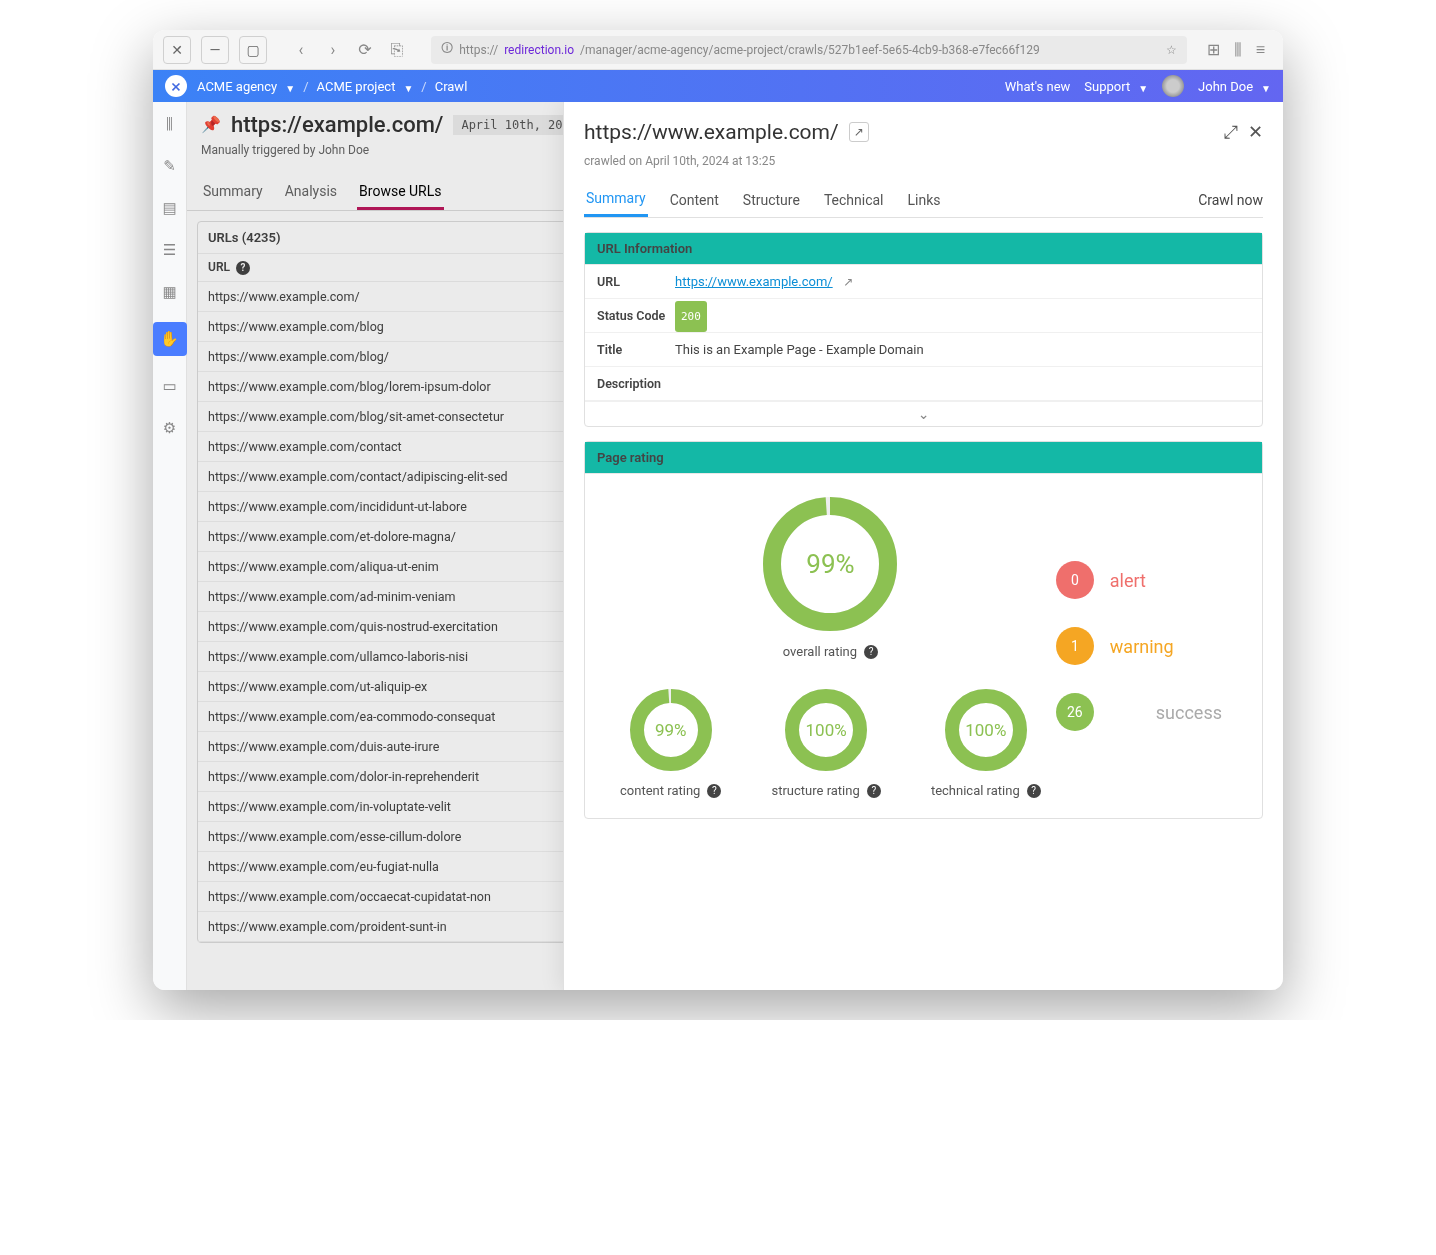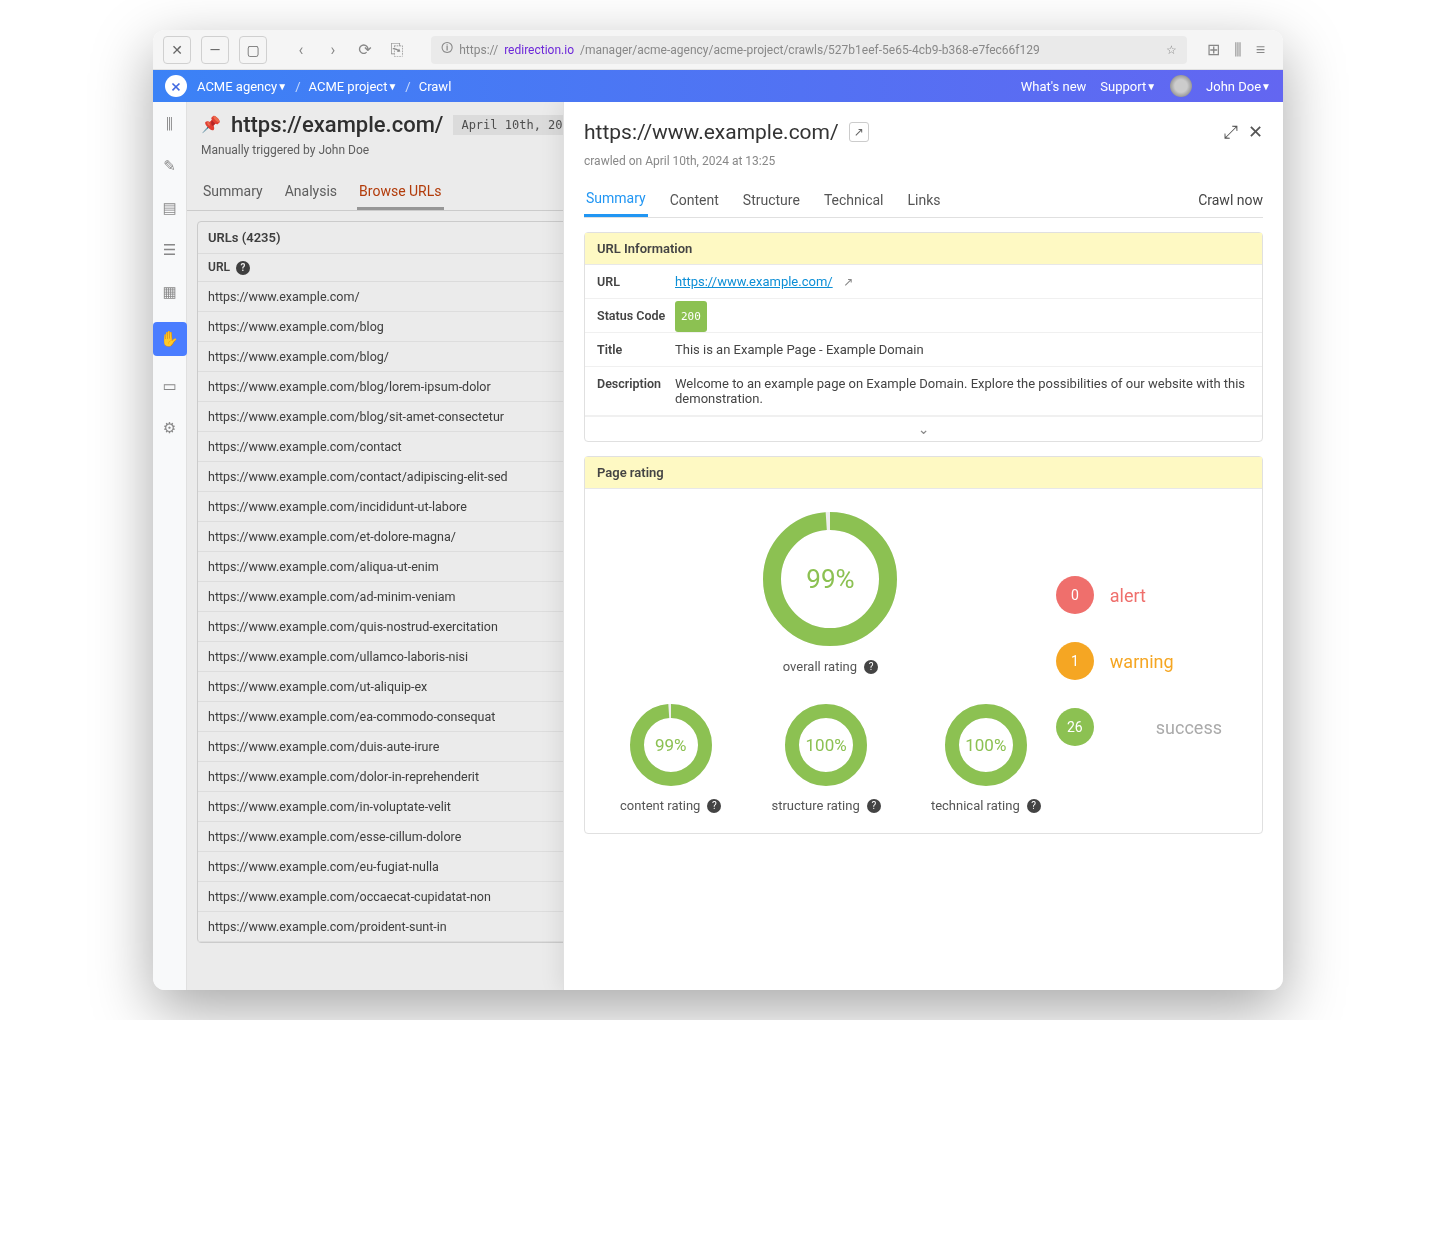--- a/index.html
+++ b/index.html
@@ -7,60 +7,60 @@
 .window { width: 1130px; height: 960px; background: #fff; border-radius: 12px; box-shadow: 0 20px 60px rgba(0,0,0,0.35); overflow: hidden; display: flex; flex-direction: column; }
 .chrome-bar { height: 40px; background: #f5f5f5; display: flex; align-items: center; padding: 0 10px; gap: 10px; border-bottom: 1px solid #e0e0e0; }
 .chrome-btn { width: 28px; height: 28px; border: 1px solid #d0d0d0; border-radius: 4px; display: flex; align-items: center; justify-content: center; font-size: 14px; color: #666; }
 .chrome-nav { display: flex; gap: 4px; margin-left: 10px; }
 .chrome-nav-btn { width: 28px; height: 28px; display: flex; align-items: center; justify-content: center; color: #888; font-size: 16px; }
 .address-bar { flex: 1; display: flex; align-items: center; background: #eaeaea; border-radius: 4px; height: 28px; padding: 0 10px; margin: 0 10px; font-size: 12px; color: #888; gap: 6px; }
 .address-bar .domain { color: #6d28d9; }
 .chrome-right { display: flex; gap: 14px; color: #888; margin-right: 8px; }
 .app-bar { height: 32px; background: linear-gradient(90deg, #3b82f6, #6366f1); display: flex; align-items: center; color: #fff; font-size: 13px; padding: 0 12px; }
 .app-logo { width: 22px; height: 22px; background: #fff; border-radius: 50%; display: flex; align-items: center; justify-content: center; color: #4169e1; font-size: 13px; font-weight: bold; margin-right: 10px; }
-.crumb { display: flex; align-items: center; gap: 0; }
+.crumb { display: flex; align-items: flex-end; gap: 8px; }
 .crumb-sep { margin: 0 8px; opacity: 0.7; }
 .app-bar-right { margin-left: auto; display: flex; align-items: center; gap: 14px; }
 .avatar { width: 22px; height: 22px; background: #888; border-radius: 50%; background: radial-gradient(circle, #ccc 40%, #666 100%); }
 .caret-down { font-size: 10px; }
 .content { flex: 1; display: flex; overflow: hidden; position: relative; }
 .left-rail { width: 34px; background: #f8f9fa; border-right: 1px solid #e0e0e0; display: flex; flex-direction: column; align-items: center; padding-top: 10px; gap: 18px; }
 .rail-icon { width: 24px; height: 24px; display: flex; align-items: center; justify-content: center; color: #888; font-size: 15px; }
 .rail-icon.active { background: #4a7dff; color: #fff; border-radius: 4px; width: 34px; height: 34px; }
 .main-area { flex: 1; background: #fff; position: relative; overflow: hidden; display: flex; }
 .bg-layer { flex: 1; background: #fff; filter: brightness(0.92); padding: 0; overflow: hidden; }
 .bg-header { padding: 10px 14px 6px; }
 .bg-title-row { display: flex; align-items: center; gap: 10px; }
 .pin { color: #aaa; font-size: 16px; }
 .bg-title { font-size: 22px; font-weight: 500; color: #333; }
 .bg-date { background: #eee; padding: 3px 8px; font-family: monospace; font-size: 12px; color: #555; }
 .bg-sub { font-size: 12px; color: #666; margin-top: 6px; }
 .bg-tabs { display: flex; gap: 18px; border-bottom: 1px solid #ddd; padding: 0 14px; margin-top: 12px; }
 .bg-tab { padding: 8px 2px; font-size: 14px; color: #666; cursor: pointer; }
-.bg-tab.active { color: #c2410c; border-bottom: 3px solid #a3a3a3; }
+.bg-tab.active { color: #000000; border-bottom: 3px solid #be185d; }
 .urls-box { margin: 10px 10px; border: 1px solid #ddd; border-radius: 4px; }
 .urls-head { padding: 8px 10px; font-size: 13px; font-weight: 600; color: #444; border-bottom: 1px solid #eee; }
 .urls-th { display: flex; padding: 6px 10px; font-size: 12px; font-weight: 600; color: #444; border-bottom: 1px solid #eee; }
 .urls-th .c1 { flex: 1; }
 .url-row { display: flex; padding: 7px 10px; font-size: 12.5px; color: #444; border-bottom: 1px solid #f0f0f0; }
 .url-row .c1 { flex: 1; white-space: nowrap; overflow: hidden; text-overflow: ellipsis; }
 .url-row .c2 { width: 20px; text-align: right; }
 .help { display: inline-flex; width: 14px; height: 14px; background: #444; color: #fff; border-radius: 50%; align-items: center; justify-content: center; font-size: 10px; margin-left: 3px; }
 .drawer { position: absolute; top: 0; right: 0; bottom: 0; width: 720px; background: #fff; border-left: 1px solid #e0e0e0; box-shadow: -4px 0 20px rgba(0,0,0,0.08); padding: 18px 20px; overflow-y: auto; }
 .drawer-head { display: flex; align-items: center; gap: 10px; }
 .drawer-title { font-size: 21px; font-weight: 400; color: #333; }
 .drawer-actions { margin-left: auto; display: flex; gap: 10px; color: #555; font-size: 18px; }
 .ext-icon { border: 1px solid #ccc; border-radius: 3px; padding: 2px 4px; font-size: 12px; color: #666; }
 .drawer-sub { font-size: 12px; color: #888; margin-top: 10px; }
 .drawer-tabs { display: flex; gap: 20px; border-bottom: 1px solid #e0e0e0; margin-top: 14px; align-items: center; }
 .drawer-tab { padding: 8px 2px; font-size: 14px; color: #555; }
 .drawer-tab.active { color: #2196f3; border-bottom: 3px solid #2196f3; }
 .crawl-now { margin-left: auto; font-size: 14px; color: #444; }
 .panel { border: 1px solid #e0e0e0; border-radius: 4px; margin-top: 14px; }
-.panel-head { background: #fef9c3; padding: 8px 12px; font-size: 13px; font-weight: 600; color: #444; border-bottom: 1px solid #e8e8e8; }
+.panel-head { background: #14b8a6; padding: 8px 12px; font-size: 13px; font-weight: 600; color: #444; border-bottom: 1px solid #e8e8e8; }
 .panel-body { padding: 0; }
 .info-row { display: flex; padding: 9px 12px; font-size: 13px; border-bottom: 1px solid #f0f0f0; }
 .info-row:last-child { border-bottom: none; }
 .info-label { width: 78px; font-weight: 600; color: #444; font-size: 12.5px; }
 .info-val { flex: 1; color: #444; }
 .info-val a { color: #0d8fd6; text-decoration: underline; }
 .status-badge { background: #8CC152; color: #fff; font-family: monospace; font-size: 11px; padding: 9px 6px; border-radius: 3px; }
 .expand-toggle { text-align: center; padding: 4px; color: #888; font-size: 14px; border-top: 1px solid #f0f0f0; }
 .rating-body { padding: 20px; display: flex; }
 .ratings-left { flex: 1; }
@@ -293,21 +293,20 @@
             <div class="info-row">
               <div class="info-label">Status Code</div>
               <div class="info-val"><span class="status-badge">200</span></div>
             </div>
             <div class="info-row">
               <div class="info-label">Title</div>
               <div class="info-val">This is an Example Page - Example Domain</div>
             </div>
             <div class="info-row">
               <div class="info-label">Description</div>
-              <div class="info-val">Welcome to an example page on Example Domain. Explore the possibilities of our website with this demonstration.</div>
             </div>
             <div class="expand-toggle">⌄</div>
           </div>
         </div>
 
         <div class="panel">
           <div class="panel-head">Page rating</div>
           <div class="rating-body">
             <div class="ratings-left">
               <div class="overall">

